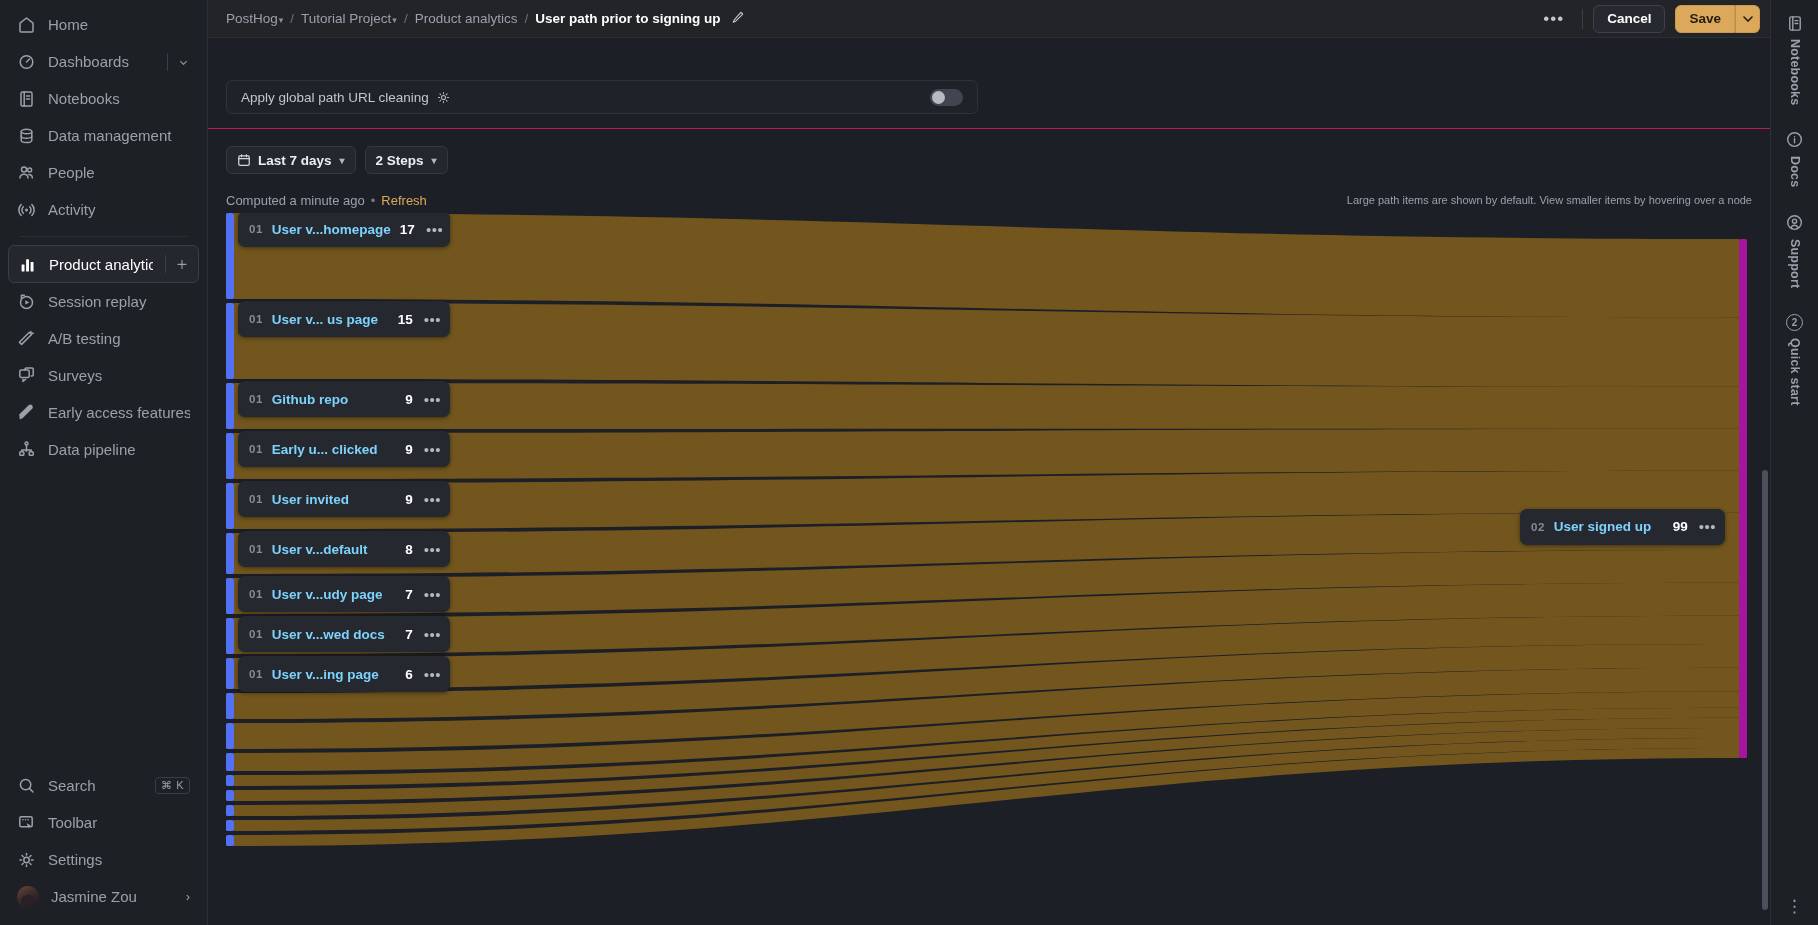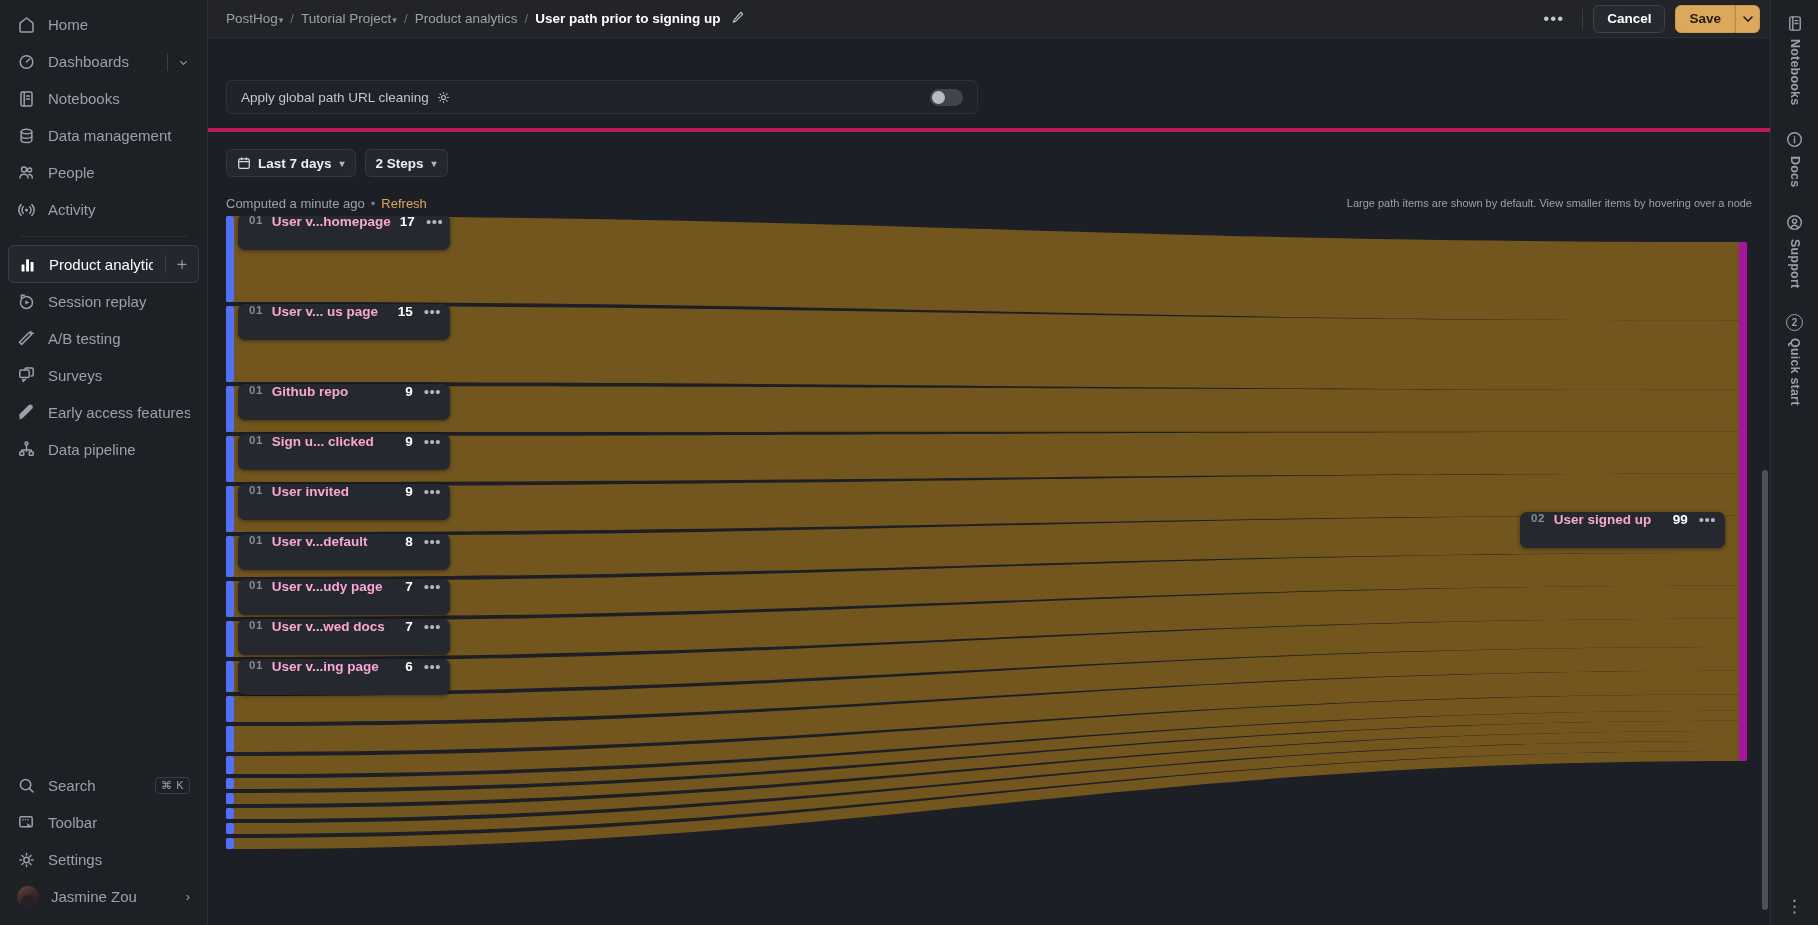--- a/index.html
+++ b/index.html
@@ -100,21 +100,21 @@
     width: 25px; height: 28px; display: flex; align-items: center; justify-content: center;
     font-size: 10px; cursor: pointer;
   }
   .save-group { display: flex; }
 
   
   .body { flex: 1 1 auto; overflow: hidden; position: relative; background: #1d1f27; }
 
   .panel-top {
     margin: 0 0 0 0; padding: 10px 0 14px 0;
-    border-bottom: 4px solid #be185d;
+    border-bottom: 1px solid #be185d;
   }
   .cleaning-box {
     margin-left: 18px; width: 752px; height: 34px;
     border: 1px solid #2e323b; border-radius: 6px;
     display: flex; align-items: center; padding: 0 14px;
     background: #1f2229;
   }
   .cleaning-label { font-size: 13.5px; color: #c2c6cf; display: flex; align-items: center; gap: 7px; }
   .toggle {
     margin-left: auto; width: 33px; height: 17px; border-radius: 9px;
@@ -149,28 +149,28 @@
   
   .sankey-wrap {
     position: relative; margin-left: 18px;
     width: 1521px; height: 648px; overflow: hidden;
   }
   .sankey-wrap svg.flows { position: absolute; left: 0; top: 0; }
   .node-card {
     position: absolute;
     height: 36px; border-radius: 7px;
     background: #26282f;
-    display: flex; align-items: flex-start;
+    display: flex; align-items: center;
     padding: 0 9px 0 11px; gap: 9px;
     font-size: 13.5px;
     box-shadow: 0 1px 4px rgba(0,0,0,.45);
     cursor: pointer;
   }
   .node-idx { color: #868b95; font-size: 11.5px; font-weight: 700; letter-spacing: .5px; }
-  .node-name { color: #f9a8d4; font-weight: 700; white-space: nowrap; }
+  .node-name { color: #7dd3fc; font-weight: 700; white-space: nowrap; }
   .node-count { margin-left: auto; color: #ffffff; font-weight: 700; font-size: 13.5px; }
   .node-dots { color: #b2b6bf; font-size: 15px; letter-spacing: .5px; line-height: 1; padding-left: 2px; cursor: pointer; }
 
   
   .vscroll {
     position: absolute; right: 2px; top: 400px;
     width: 6px; height: 440px; border-radius: 3px; background: #4b505b;
   }
 
   
@@ -497,21 +497,21 @@
        <span class="node-dots">•••</span>
             </div>
             <div class="node-card" style="left: 12px; top: 168px; width: 212px;">
               <span class="node-idx">01</span>
        <span class="node-name">Github repo</span>
        <span class="node-count">9</span>
        <span class="node-dots">•••</span>
             </div>
             <div class="node-card" style="left: 12px; top: 218px; width: 212px;">
               <span class="node-idx">01</span>
-       <span class="node-name">Sign u... clicked</span>
+       <span class="node-name">Early u... clicked</span>
        <span class="node-count">9</span>
        <span class="node-dots">•••</span>
             </div>
             <div class="node-card" style="left: 12px; top: 268px; width: 212px;">
               <span class="node-idx">01</span>
        <span class="node-name">User invited</span>
        <span class="node-count">9</span>
        <span class="node-dots">•••</span>
             </div>
             <div class="node-card" style="left: 12px; top: 318px; width: 212px;">

